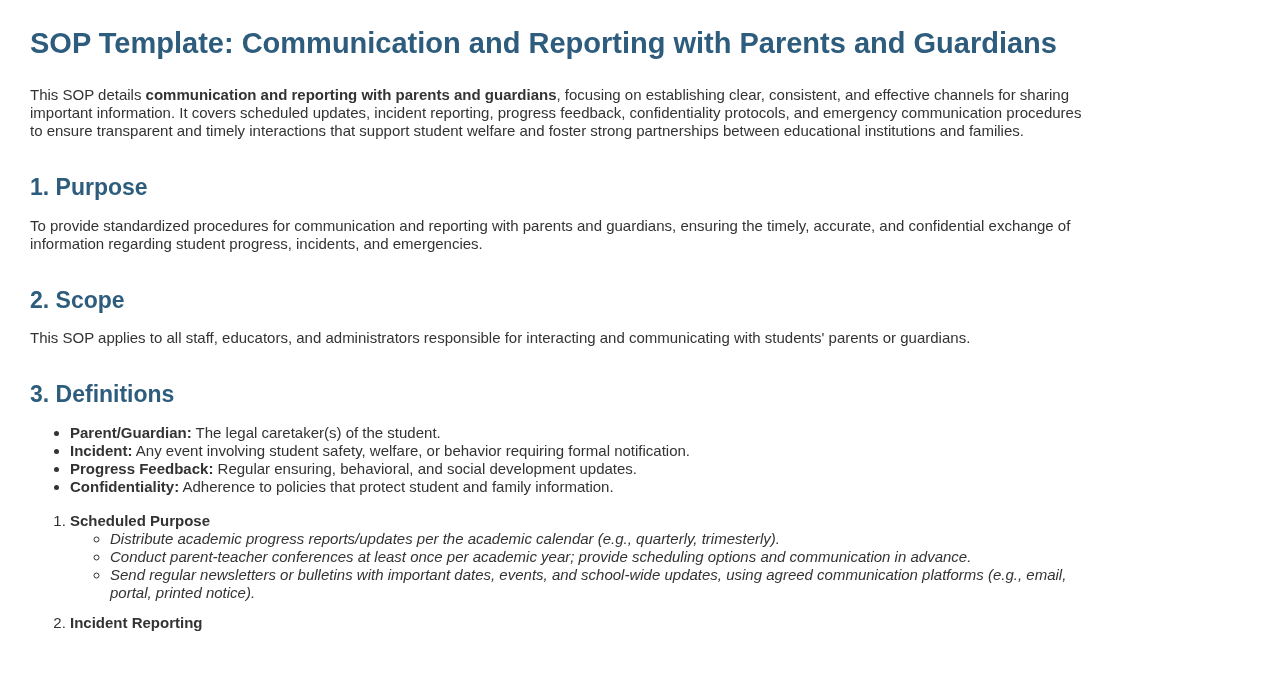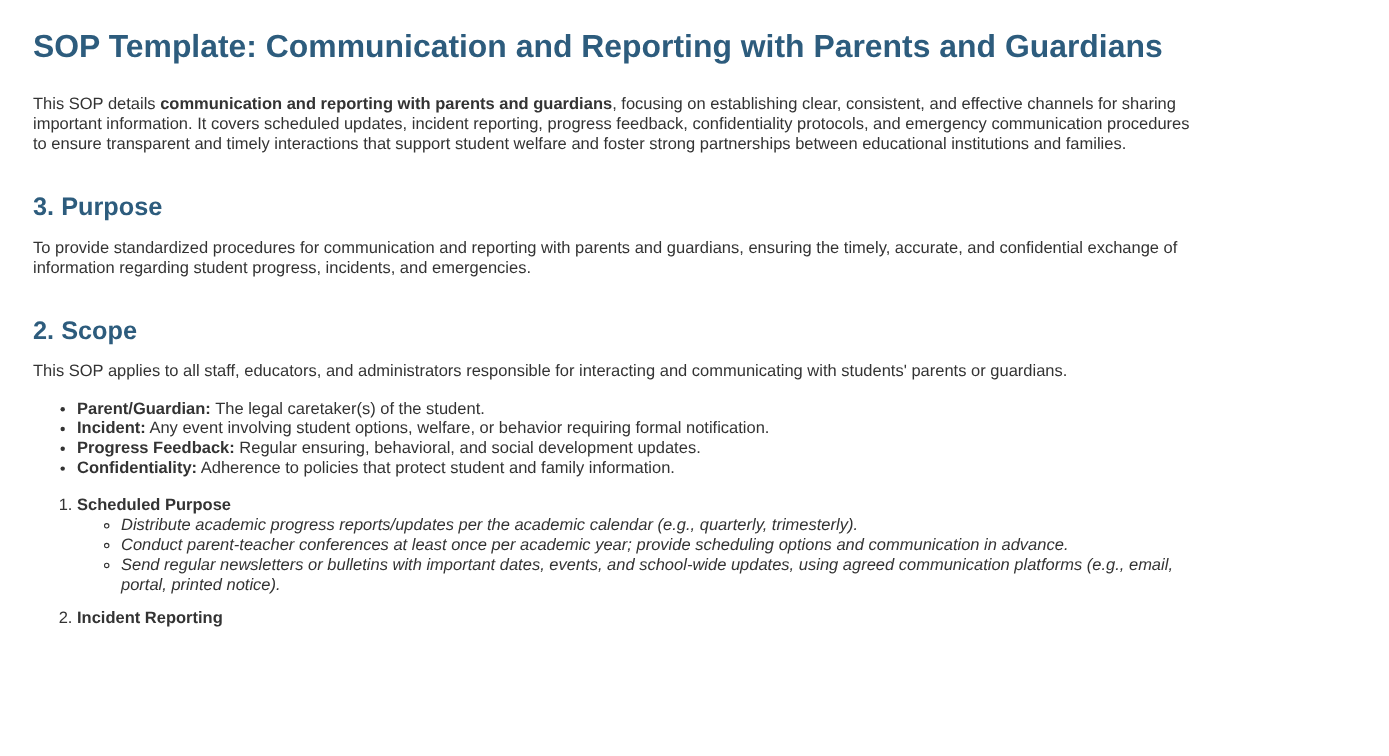--- a/index.html
+++ b/index.html
@@ -56,29 +56,30 @@
 </style>
 </head>
 <body>
 
 <div class="page">
 
   <h1>SOP Template: Communication and Reporting with Parents and Guardians</h1>
 
   <p><span>This SOP details </span><strong>communication and reporting with parents and guardians</strong><span>, focusing on establishing clear, consistent, and effective channels for sharing important information. It covers scheduled updates, incident reporting, progress feedback, confidentiality protocols, and emergency communication procedures to ensure transparent and timely interactions that support student welfare and foster strong partnerships between educational institutions and families.</span></p>
 
-  <h2>3. Purpose</h2>
+  <h2>1. Purpose</h2>
   <p>To provide standardized procedures for communication and reporting with parents and guardians, ensuring the timely, accurate, and confidential exchange of information regarding student progress, incidents, and emergencies.</p>
 
   <h2>2. Scope</h2>
   <p>This SOP applies to all staff, educators, and administrators responsible for interacting and communicating with students' parents or guardians.</p>
 
+  <h2>3. Definitions</h2>
   <ul>
     <li><strong>Parent/Guardian:</strong><span> The legal caretaker(s) of the student.</span></li>
-    <li><strong>Incident:</strong><span> Any event involving student options, welfare, or behavior requiring formal notification.</span></li>
+    <li><strong>Incident:</strong><span> Any event involving student safety, welfare, or behavior requiring formal notification.</span></li>
     <li><strong>Progress Feedback:</strong><span> Regular ensuring, behavioral, and social development updates.</span></li>
     <li><strong>Confidentiality:</strong><span> Adherence to policies that protect student and family information.</span></li>
   </ul>
 
   <ol>
     <li class="proc-item">
       <strong>Scheduled Purpose</strong>
       <ul class="steps">
         <li>Distribute academic progress reports/updates per the academic calendar (e.g., quarterly, trimesterly).</li>
         <li>Conduct parent-teacher conferences at least once per academic year; provide scheduling options and communication in advance.</li>

